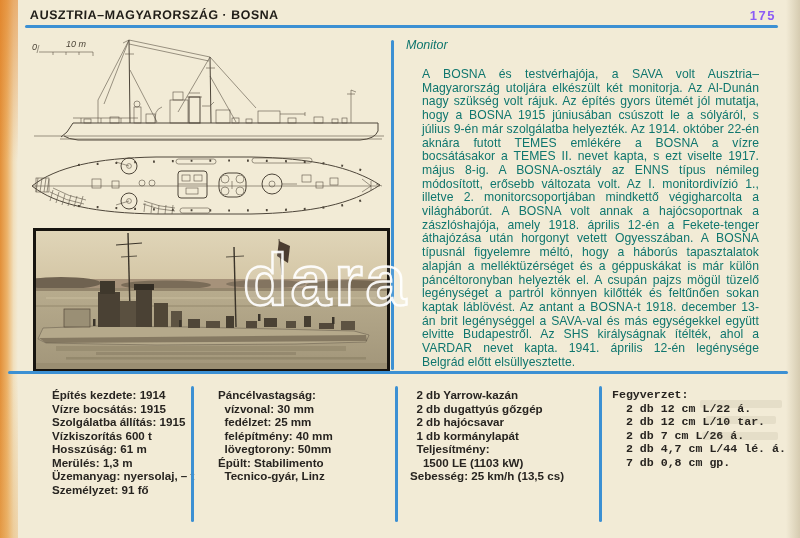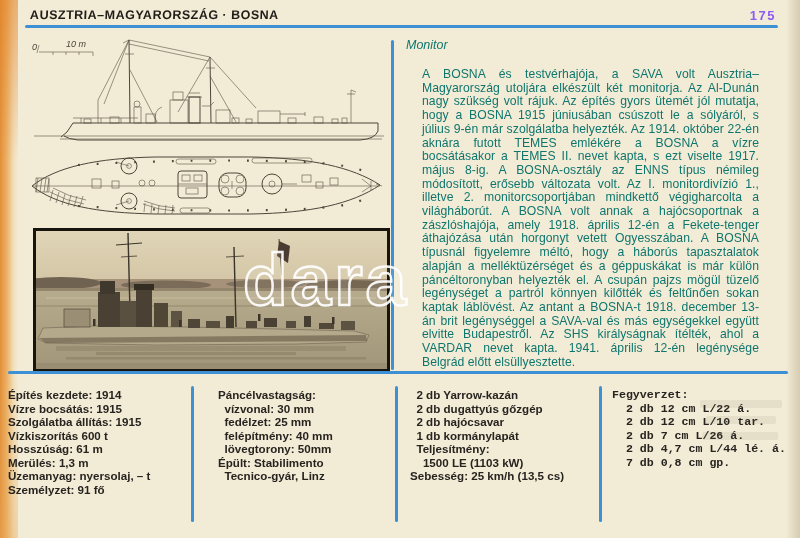--- a/index.html
+++ b/index.html
@@ -47,21 +47,21 @@
 
   
   .article{position:absolute;left:406px;top:38px;width:369px;color:#0f766e;}
   .article-heading{font-size:12.5px;font-style:italic;margin:0 0 1px 0;font-weight:normal;}
   .article-body{font-size:12.2px;line-height:13.7px;text-align:justify;margin:16px;
     letter-spacing:.05px;}
 
   
   .spec-col{position:absolute;top:388px;font-size:11.6px;font-weight:bold;
     line-height:13.5px;color:#272420;white-space:pre;}
-  .spec-col-1{left:8px;}
+  .spec-col-1{left:8px;padding-left:44px;}
   .spec-col-2{left:218px;}
   .spec-col-3{left:410px;}
   .spec-col-4{left:612px;font-family:Liberation Mono, monospace;}
   .spec-div{position:absolute;top:386px;width:3px;height:136px;
     background:var(--accent-blue,#3c90d3);border-radius:2px;}
   .spec-div-1{left:191px;}
   .spec-div-2{left:395px;}
   .spec-div-3{left:599px;}
 
   

